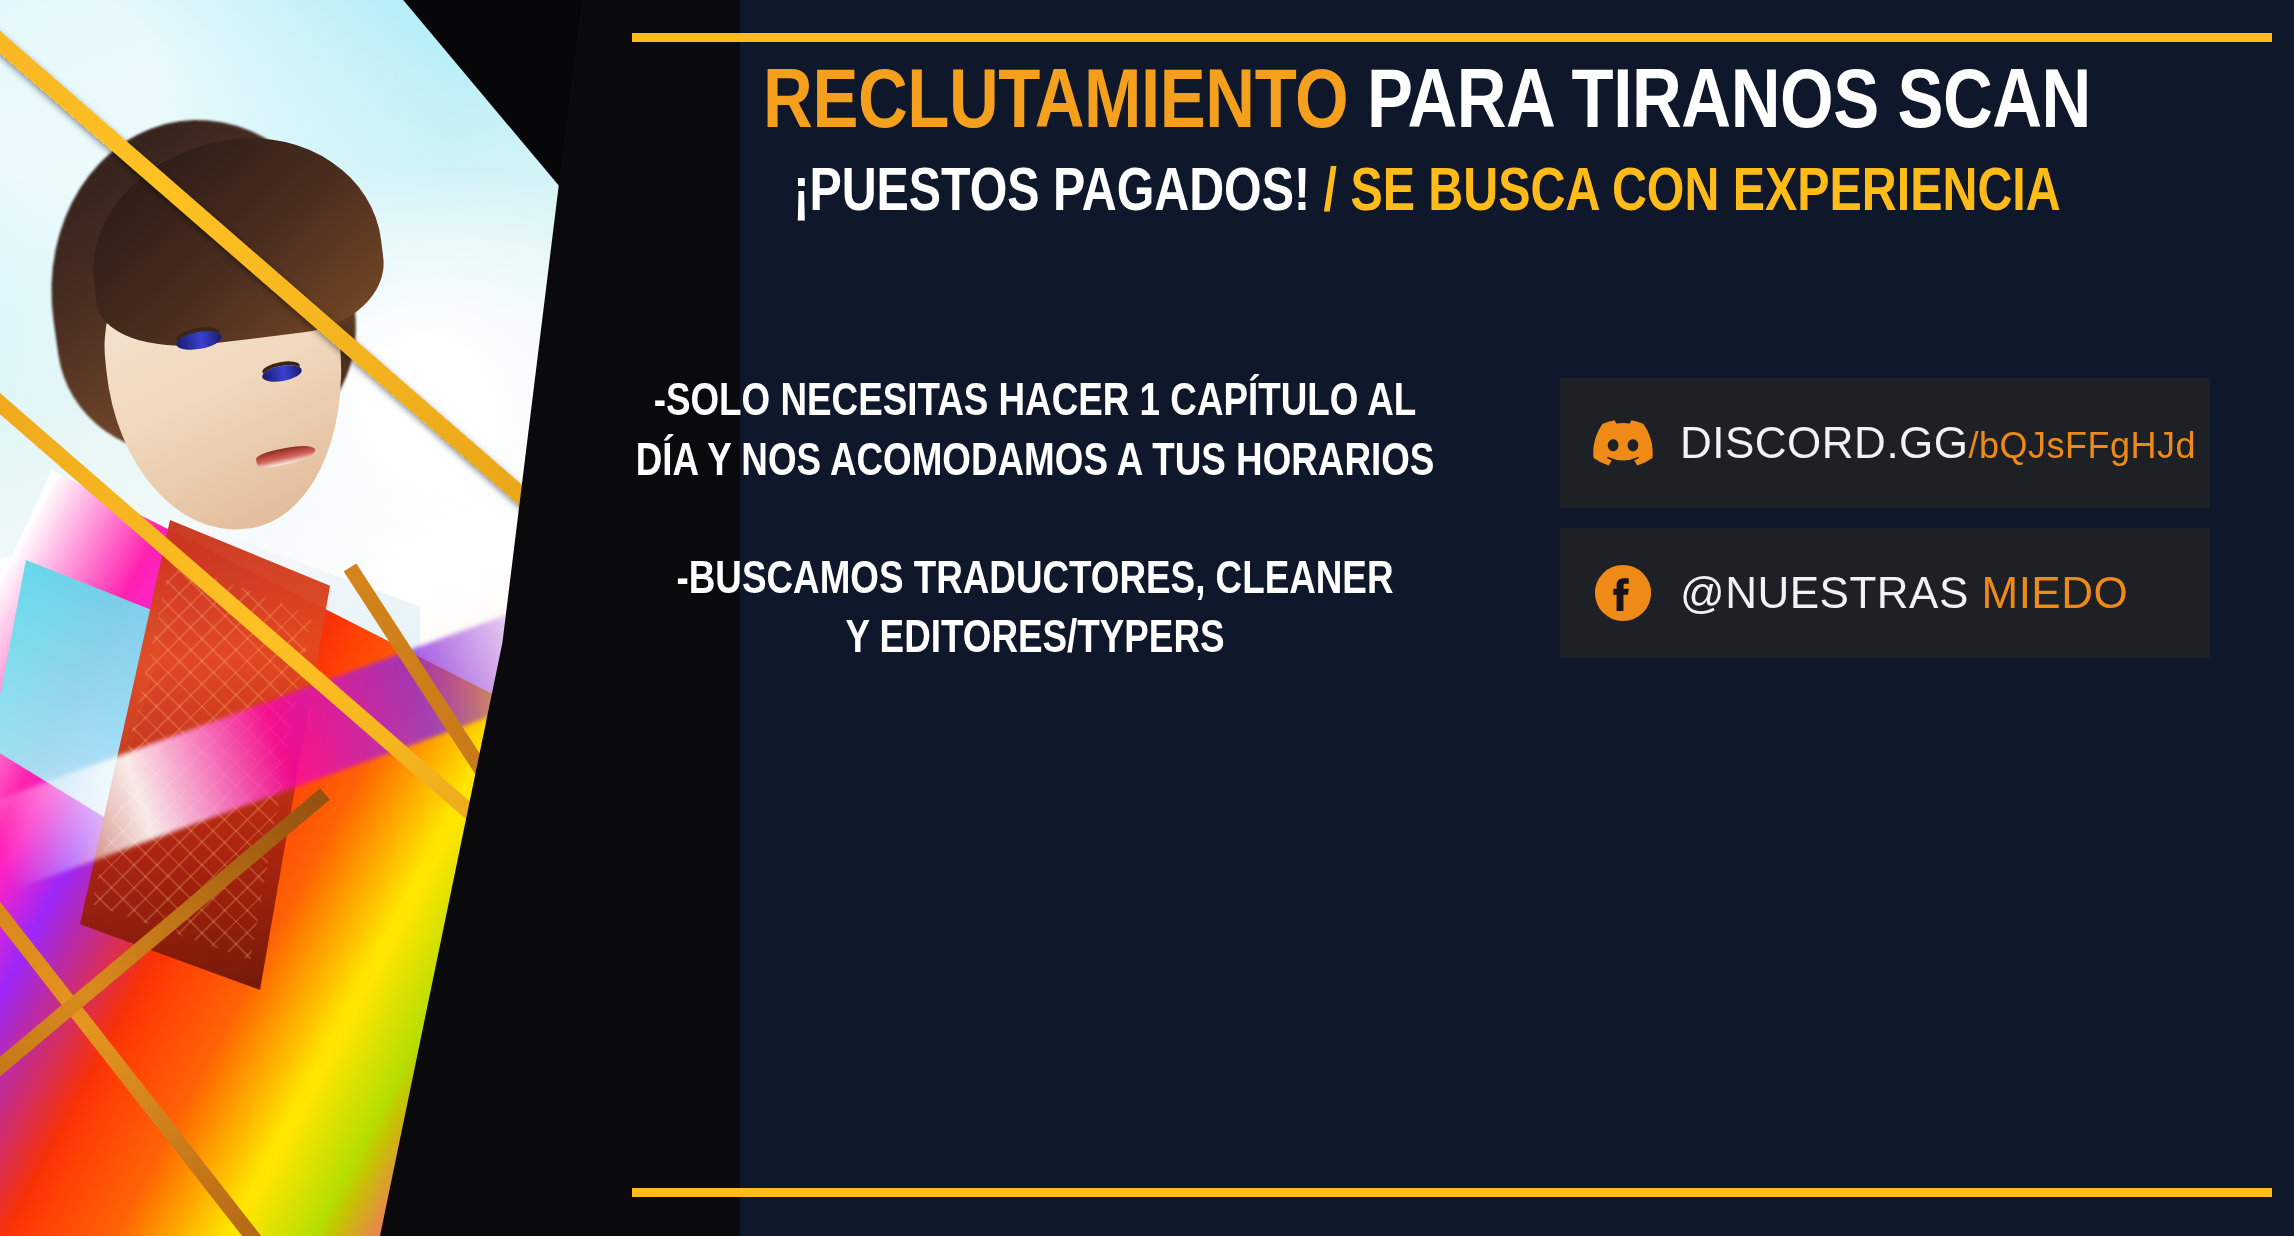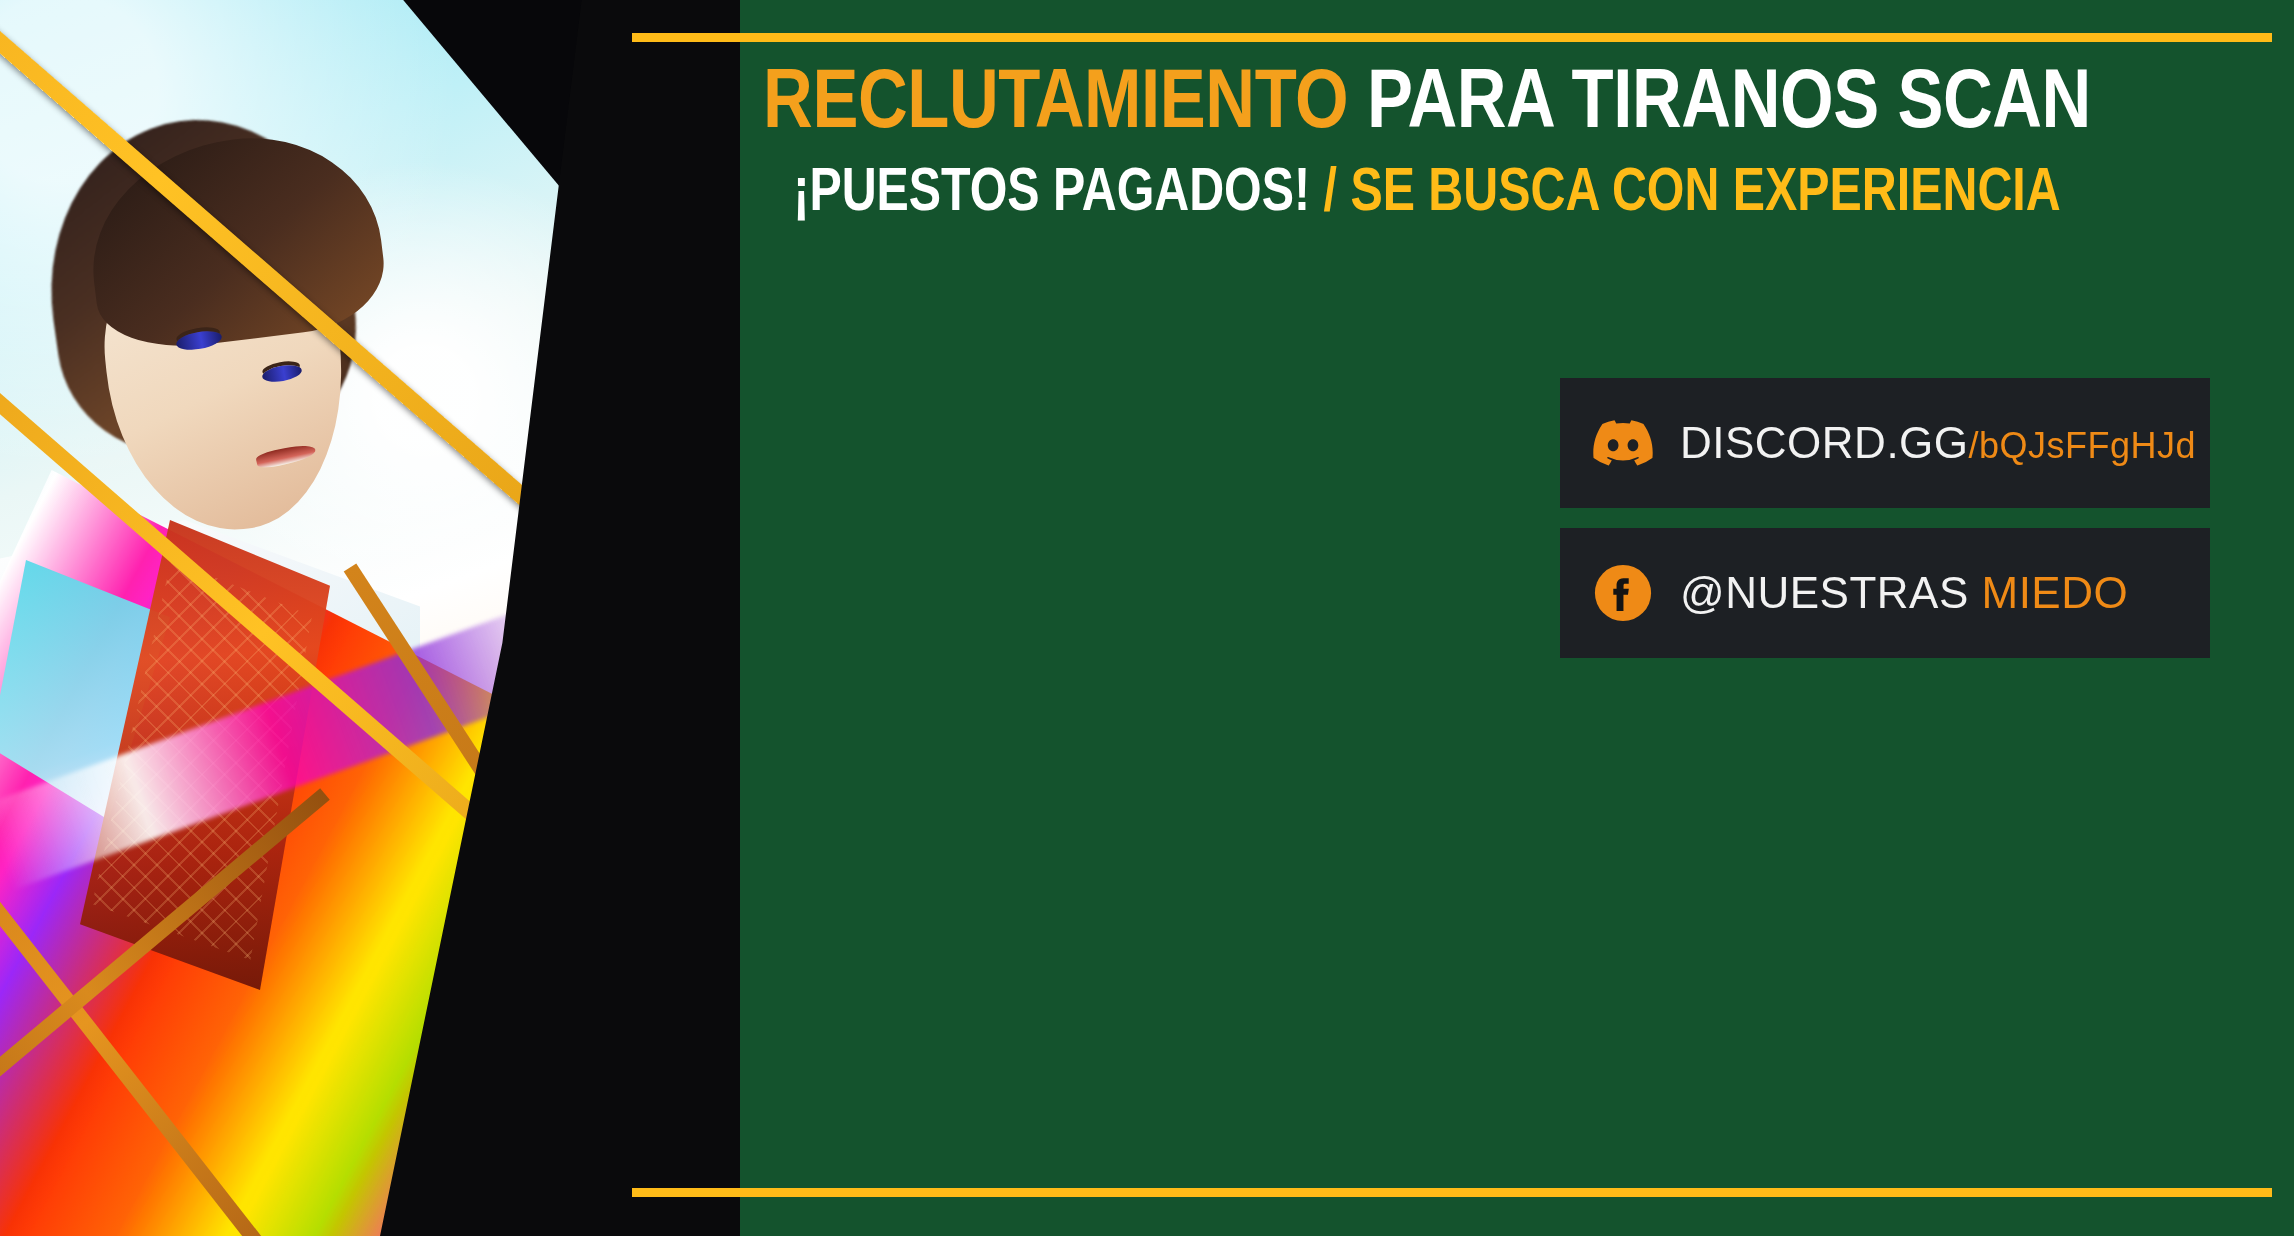--- a/index.html
+++ b/index.html
@@ -10,21 +10,21 @@
     width:2294px; height:1236px;
     font-family:"Liberation Sans", sans-serif;
     overflow:hidden;
     position:relative;
   }
 
   .banner {
     position:relative;
     width:2294px;
     height:1236px;
-    background:#14532d;
+    background:#0f172a;
     overflow:hidden;
   }
 
   
   .art-panel {
     position:absolute;
     left:0; top:0;
     width:640px; height:1236px;
     overflow:hidden;
     background:#07070a;
@@ -350,20 +350,27 @@
     <div class="rule-top"></div>
 
     <div class="headline">
       <span class="hl-orange">RECLUTAMIENTO</span><span class="hl-white"> PARA TIRANOS SCAN</span>
     </div>
 
     <div class="subhead">
       <span class="sb-white">¡PUESTOS PAGADOS!</span><span class="sb-orange"> / SE BUSCA CON EXPERIENCIA</span>
     </div>
 
+    <div class="bullets">
+      <p>-SOLO NECESITAS HACER 1 CAPÍTULO AL</p>
+      <p>DÍA Y NOS ACOMODAMOS A TUS HORARIOS</p>
+      <div class="bullet-gap"></div>
+      <p>-BUSCAMOS TRADUCTORES, CLEANER</p>
+      <p>Y EDITORES/TYPERS</p>
+    </div>
 
     <div class="cards">
 
       <div class="card">
         <span class="card-icon">
           <svg width="60" height="46" viewBox="0 0 71 55" fill="#ef8a16" aria-hidden="true">
             <path d="M60.1 4.9A58.5 58.5 0 0 0 45.6.4a.2.2 0 0 0-.2.1c-.6 1.1-1.3 2.6-1.8 3.7a54 54 0 0 0-16.2 0c-.5-1.2-1.2-2.6-1.9-3.7a.2.2 0 0 0-.2-.1 58.4 58.4 0 0 0-14.5 4.5.2.2 0 0 0-.1.1C1.6 18.7-1 32.1.3 45.3a.2.2 0 0 0 .1.2 58.8 58.8 0 0 0 17.8 9 .2.2 0 0 0 .2-.1c1.4-1.9 2.6-3.9 3.6-6a.2.2 0 0 0-.1-.3 38.7 38.7 0 0 1-5.5-2.6.2.2 0 0 1 0-.4l1.1-.9a.2.2 0 0 1 .2 0 41.9 41.9 0 0 0 35.6 0 .2.2 0 0 1 .2 0l1.1.9a.2.2 0 0 1 0 .4 36.3 36.3 0 0 1-5.5 2.6.2.2 0 0 0-.1.3c1 2.1 2.2 4.1 3.6 6a.2.2 0 0 0 .2.1 58.6 58.6 0 0 0 17.8-9 .2.2 0 0 0 .1-.2c1.5-15.3-2.5-28.6-10.6-40.3a.2.2 0 0 0 0-.1ZM23.7 37.3c-3.5 0-6.4-3.2-6.4-7.2s2.8-7.2 6.4-7.2c3.6 0 6.5 3.3 6.4 7.2 0 4-2.8 7.2-6.4 7.2Zm23.7 0c-3.5 0-6.4-3.2-6.4-7.2s2.8-7.2 6.4-7.2c3.6 0 6.5 3.3 6.4 7.2 0 4-2.8 7.2-6.4 7.2Z"></path>
           </svg>
         </span>
         <span class="card-text"><span class="c-white">DISCORD.GG</span><span class="c-orange small-caps">/bQJsFFgHJd</span></span>

